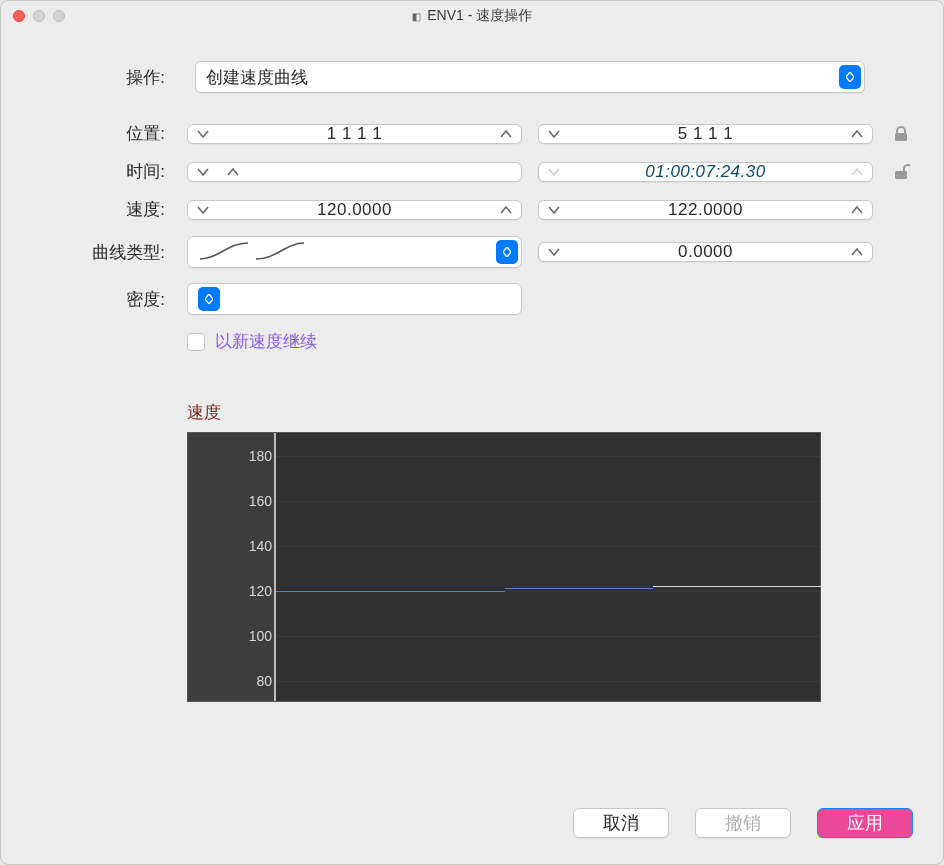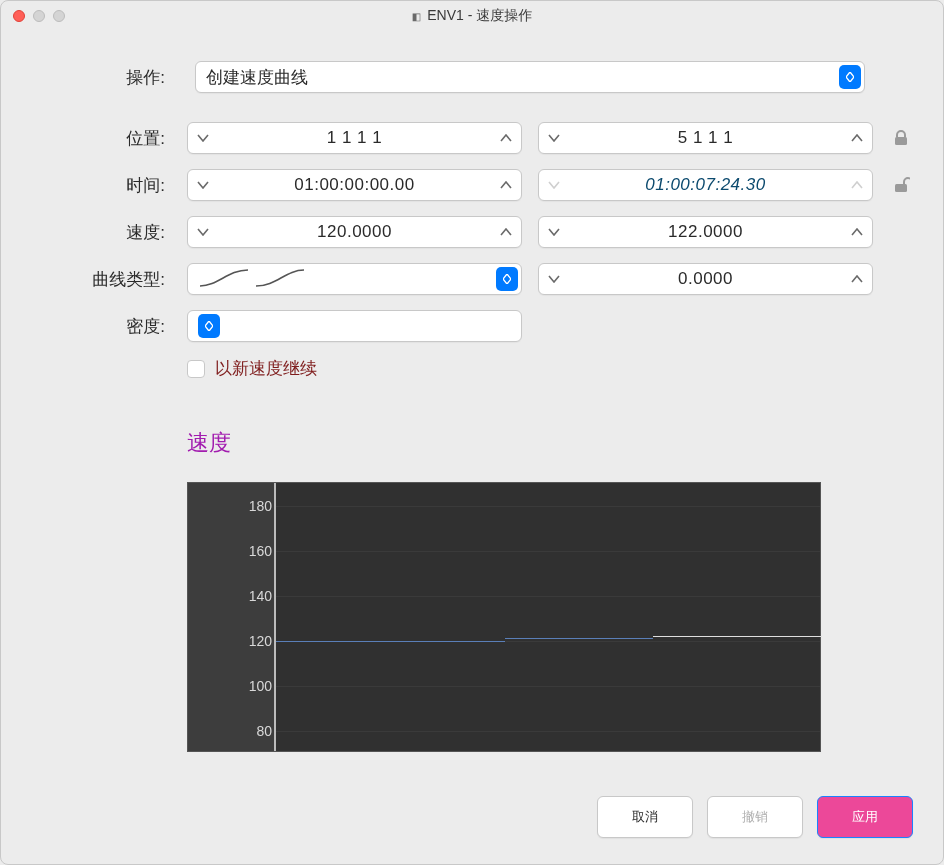--- a/index.html
+++ b/index.html
@@ -95,21 +95,21 @@
     border-radius: 5px;
     display: flex;
     flex-direction: column;
     align-items: center;
     justify-content: center;
     gap: 0px;
     margin-right: 1px;
   }
   .dropdown .caret svg { width: 8px; height: 5px; display: block; }
   .stepper {
-    height: 32px;
+    height: 20px;
     background: #fff;
     border: 1px solid #c8c8c8;
     border-radius: 6px;
     display: flex;
     align-items: center;
     font-size: 17px;
     color: #2a2a2a;
     box-shadow: 0 1px 1px rgba(0,0,0,0.04);
   }
   .stepper.disabled { color: #0c4a6e; font-style: italic; }
@@ -150,23 +150,23 @@
     gap: 10px;
   }
   .checkbox {
     width: 18px; height: 18px;
     background: #fff;
     border: 1px solid #c8c8c8;
     border-radius: 4px;
   }
   .section-label {
     padding-left: 156px;
-    font-size: 22px;
-    color: #a21caf;
-    margin-bottom: 24px;
+    font-size: 17px;
+    color: #7f1d1d;
+    margin-bottom: 8px;
     margin-top: 28px;
   }
   .chart-wrap {
     margin-left: 156px;
     width: 634px;
     height: 270px;
     background: #2e2e2e;
     display: flex;
     position: relative;
     border: 0.5px solid #555;
@@ -207,32 +207,33 @@
     height: 1px;
     background: #dedede;
   }
   .footer {
     display: flex;
     justify-content: flex-end;
     gap: 14px;
     padding: 20px 30px 26px 30px;
   }
   .btn {
-    height: 42px;
+    height: 30px;
     min-width: 96px;
     border-radius: 6px;
     border: 1px solid #c8c8c8;
     background: #fff;
-    font-size: 13px;
+    font-size: 18px;
     display: flex;
     align-items: center;
     justify-content: center;
     color: #2a2a2a;
     box-shadow: 0 1px 1px rgba(0,0,0,0.05);
     cursor: pointer;
+    margin-left: 12px;
   }
   .btn.disabled { color: #b0b0b0; }
   .btn.primary {
     background: #ec4899;
     border-color: #1a82ff;
     color: #fff;
   }
   .curve-svg { width: 110px; height: 22px; }
 </style>
 </head>
@@ -312,21 +313,20 @@
 
     <div class="row-with-lock">
       <div class="label">时间:</div>
       <div class="stepper-col">
         <div class="stepper">
           <div class="arrow">
               <svg viewBox="0 0 12 8">
                 <polyline points="1,1 6,7 11,1" fill="none" stroke="#6a6a6a" stroke-width="1.6"></polyline>
               </svg>
             </div>
-          <div class="val">01:00:00:00.00</div>
           <div class="arrow">
               <svg viewBox="0 0 12 8">
                 <polyline points="1,7 6,1 11,7" fill="none" stroke="#6a6a6a" stroke-width="1.6"></polyline>
               </svg>
             </div>
         </div>
       </div>
       <div class="stepper-col">
         <div class="stepper disabled">
           <div class="arrow">
@@ -436,21 +436,21 @@
               </svg>
           </div>
         </div>
       </div>
       <div class="stepper-col"></div>
       <div class="lock-col"></div>
     </div>
 
     <div class="checkbox-row">
       <div class="checkbox"></div>
-      <div style="font-size:17px;color:#7f1d1d">以新速度继续</div>
+      <div style="font-size:17px;color:#8b5cf6">以新速度继续</div>
     </div>
 
     <div class="section-label">速度</div>
     <div class="chart-wrap">
       <div class="chart-yaxis" id="yaxis">
           <div class="tick" style="top: 247.5px;">80</div>
           <div class="tick" style="top: 202.5px;">100</div>
           <div class="tick" style="top: 157.5px;">120</div>
           <div class="tick" style="top: 112.5px;">140</div>
           <div class="tick" style="top: 67.5px;">160</div>

